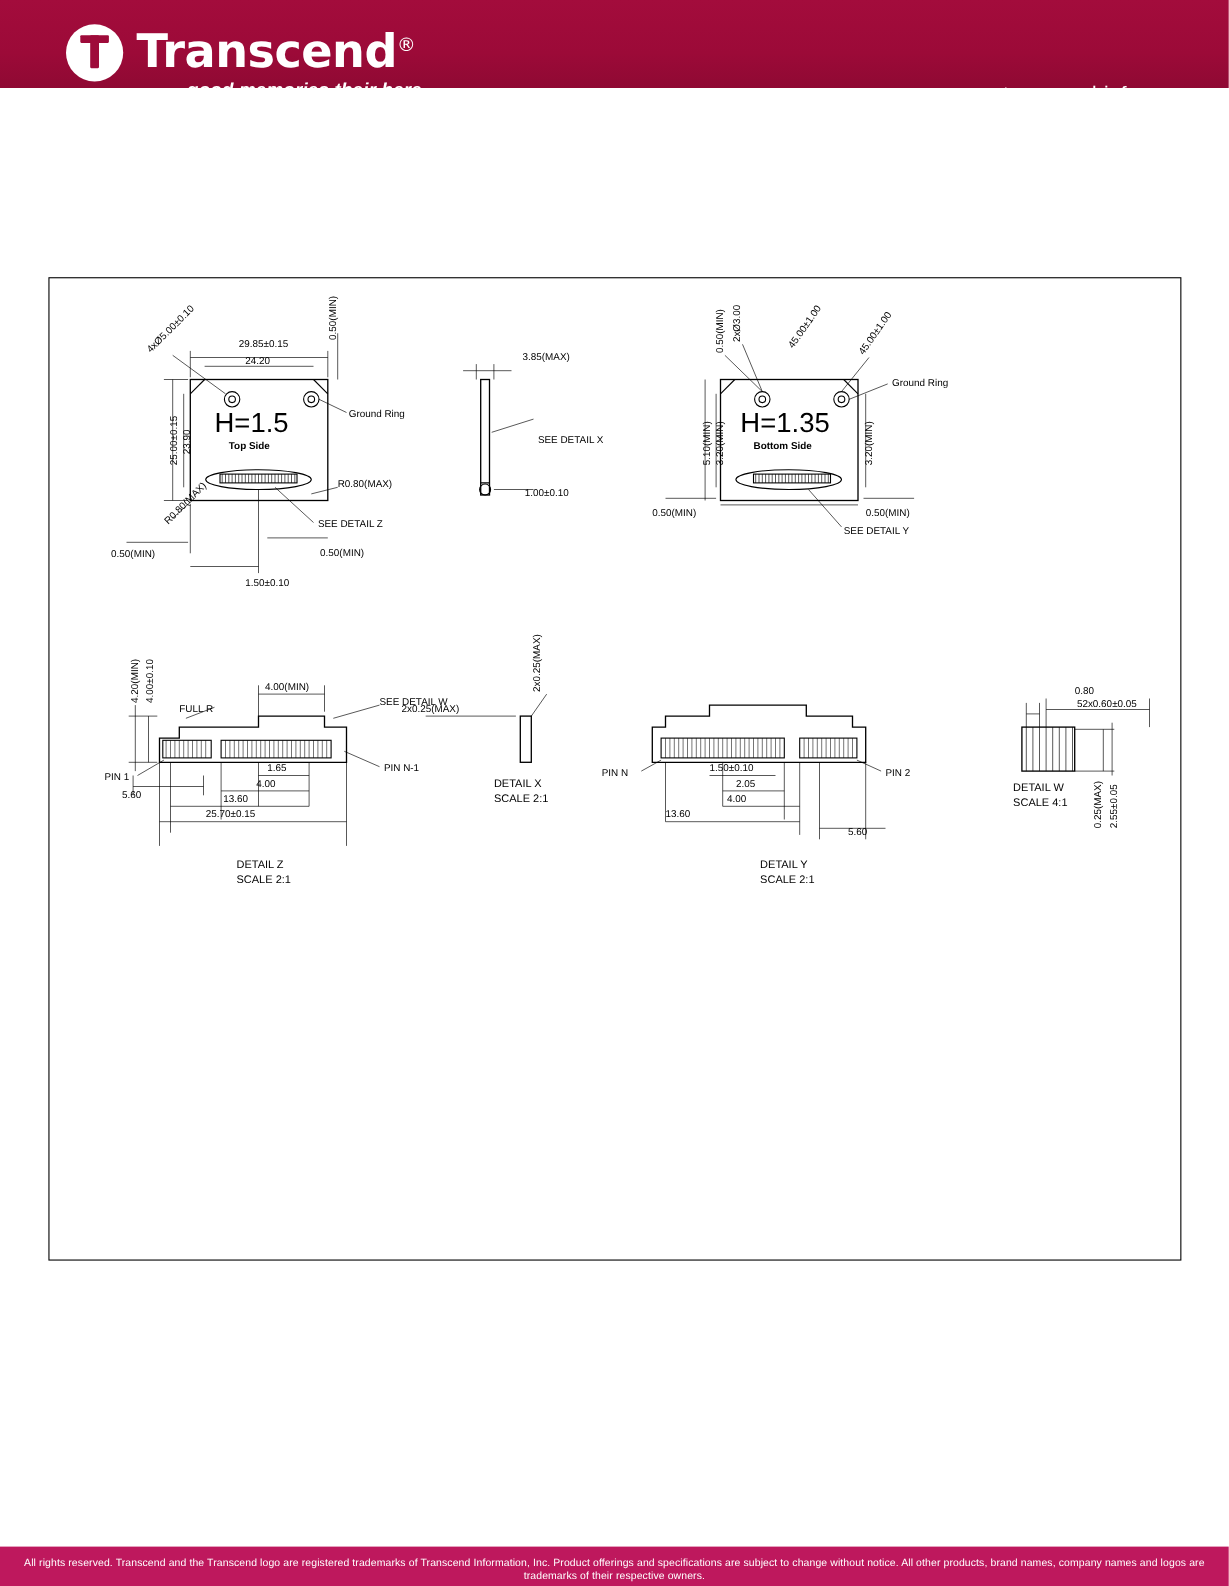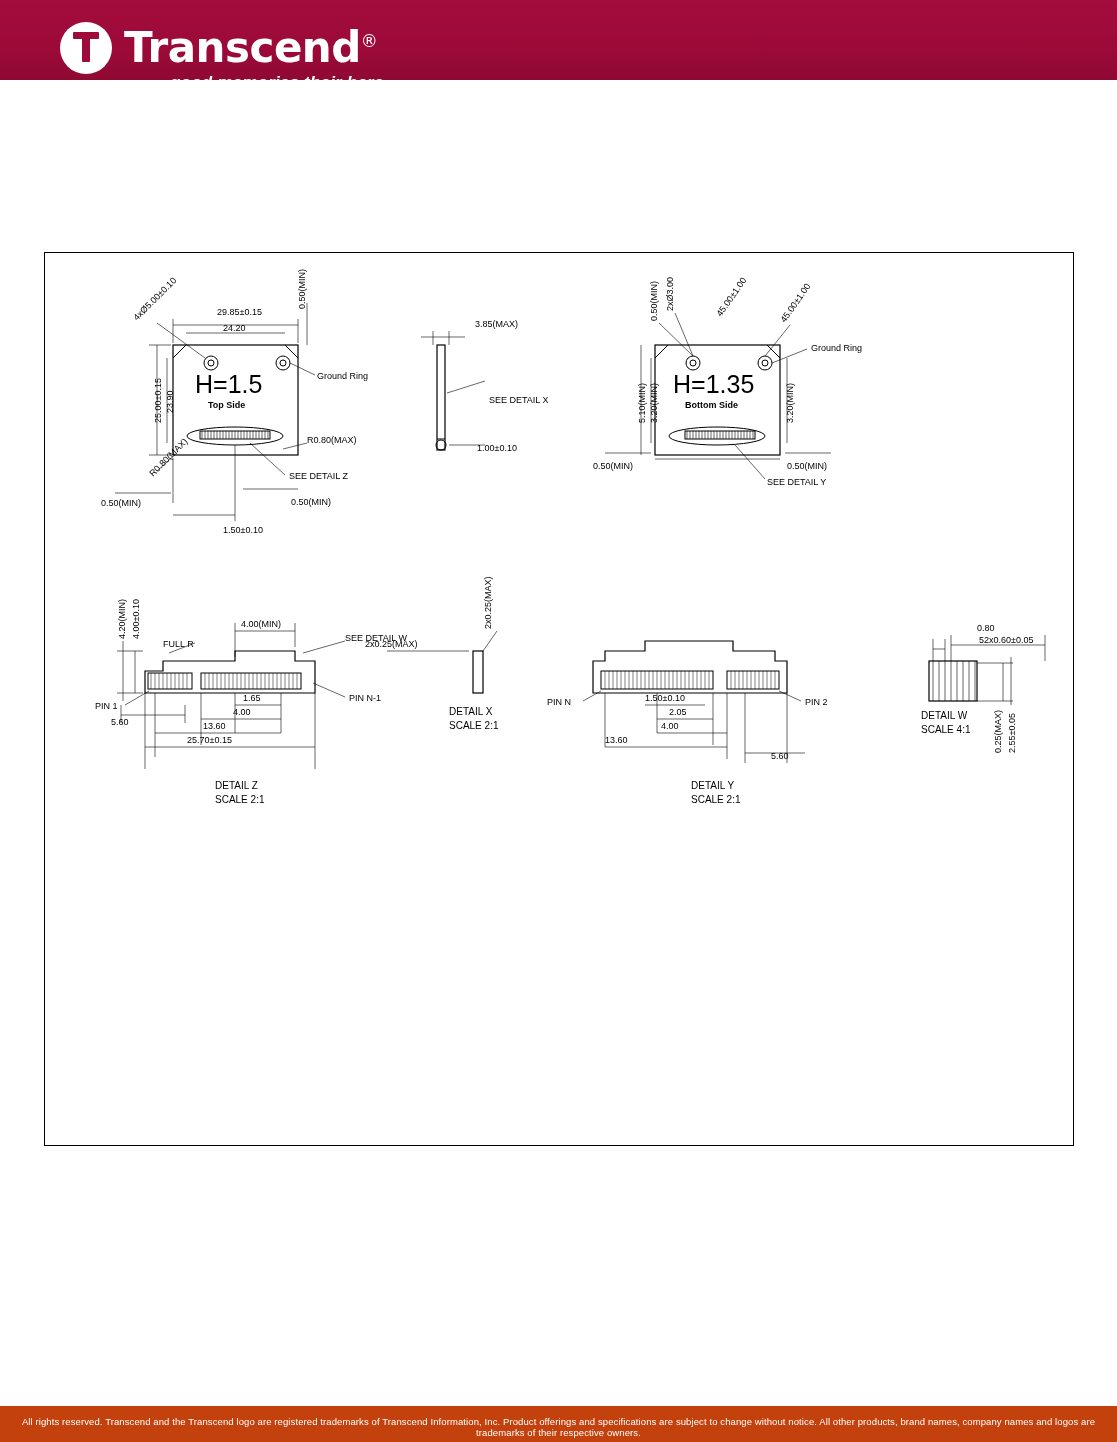--- a/index.html
+++ b/index.html
@@ -36,21 +36,21 @@
   .logo-tag{
     font-size:17px;font-style:italic;font-weight:bold;letter-spacing:0.2px;
     margin-top:2px;margin-left:46px;
   }
   .header-url{
     position:absolute;right:40px;top:60px;color:#ffffff;font-size:19px;letter-spacing:.2px;margin-top:16px;
   }
 
   
   .footer{
-    position:absolute;left:0;bottom:0;width:1117px;height:36px;background:#c2410c;
+    position:absolute;left:0;bottom:0;width:1117px;height:36px;background:#be185d;
   }
   .footer-text{
     position:absolute;left:0;right:0;top:10px;text-align:center;color:#fff;font-size:9.5px;
     letter-spacing:.1px;
   }
 
   
   .frame{
     position:absolute;left:44px;top:252px;width:1028px;height:892px;
     border:1.5px solid #000;background:#fff;

